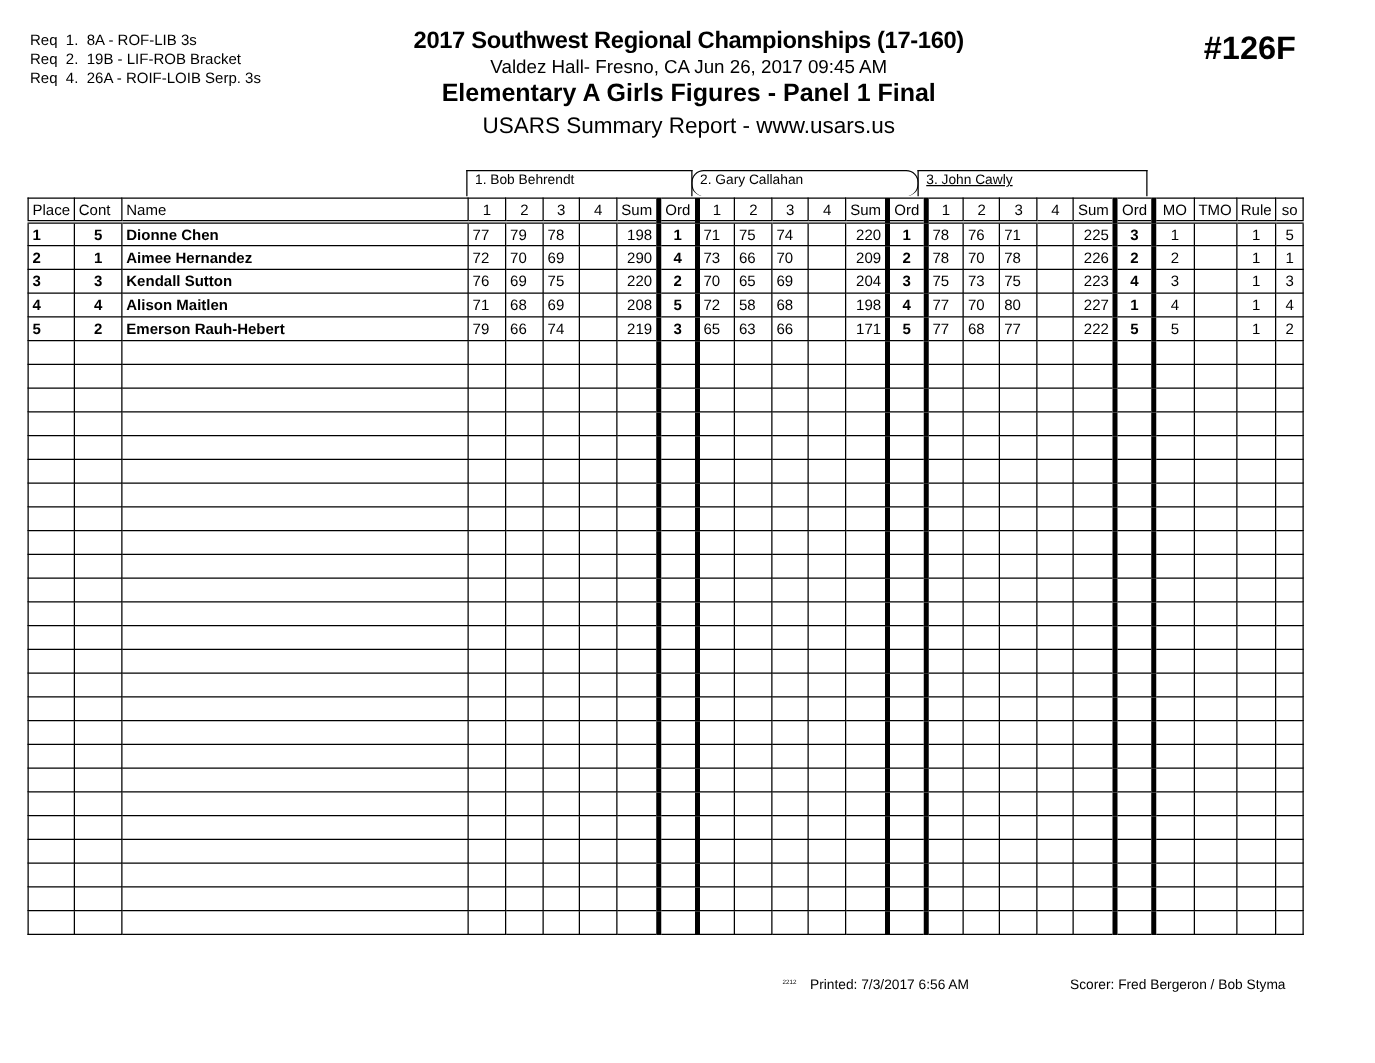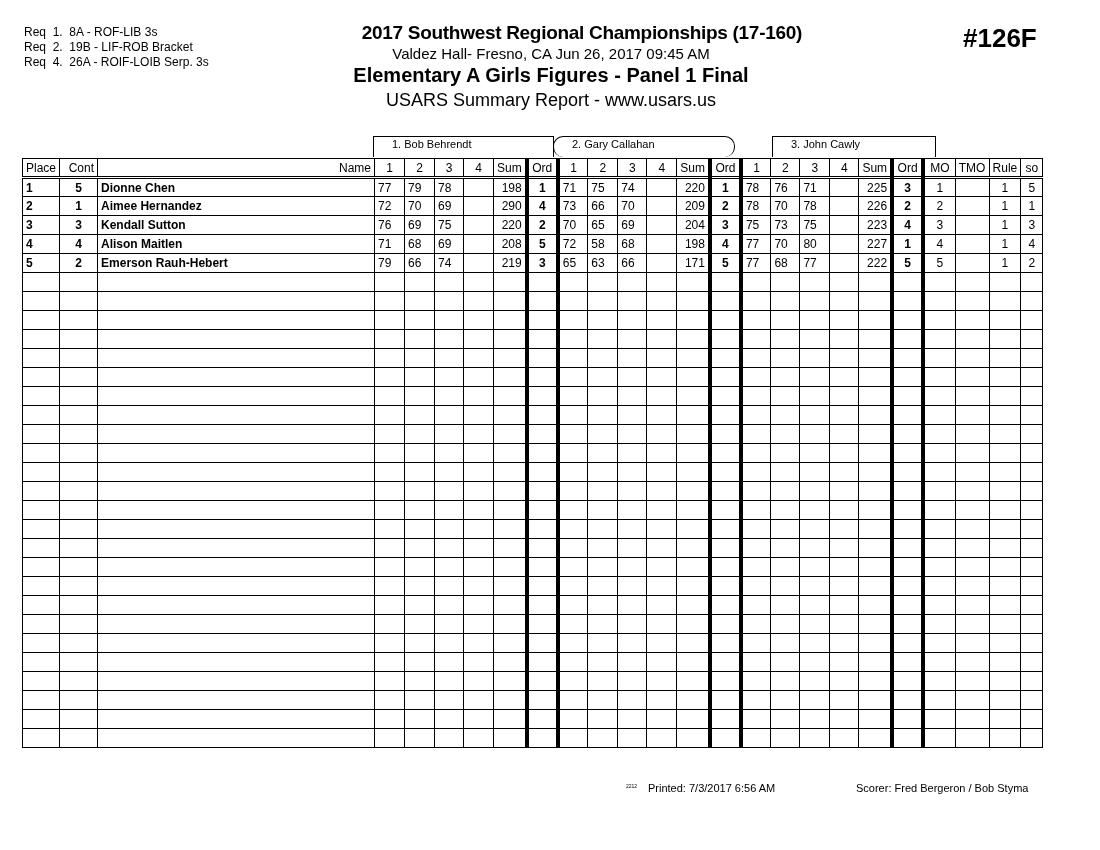--- a/index.html
+++ b/index.html
@@ -1,34 +1,34 @@
 <!DOCTYPE html>
 <html><head>
 <meta charset="utf-8">
 <style>
   html, body { margin: 0; padding: 0; background: #ffffff; }
   body { width: 1100px; height: 850px; position: relative; overflow: hidden;
          font-family: "Liberation Sans", sans-serif; color: #000; }
   .reqs { position: absolute; left: 24px; top: 25px; font-size: 12px; line-height: 15px; }
   .reqs div { white-space: pre; }
   .hdr { position: absolute; left: 300px; width: 502px; text-align: center; }
-  .t1 { top: 22px; font-size: 19px; font-weight: bold; letter-spacing: -0.3px; text-align: right; }
+  .t1 { top: 22px; font-size: 19px; font-weight: bold; letter-spacing: -0.3px; }
   .t2 { top: 45px; font-size: 15px; }
   .t3 { top: 64px; font-size: 20px; font-weight: bold; }
   .t4 { top: 90px; font-size: 18px; }
   .evno { position: absolute; left: 963px; top: 23px; font-size: 26px; font-weight: bold; }
 
   .judge-box { position: absolute; top: 136px; height: 21px; border: 1px solid #000; border-bottom: none;
-               font-size: 11px; line-height: 14px; padding-left: 18px; box-sizing: border-box; }
+               font-size: 11px; line-height: 14px; padding-left: 6px; box-sizing: border-box; }
 
   table.grid { position: absolute; left: 22px; top: 158px; border-collapse: collapse; table-layout: fixed; }
   table.grid td, table.grid th { border: 1px solid #000; height: 19px; padding: 0 3px; font-size: 12px;
        box-sizing: border-box; white-space: nowrap; overflow: hidden; }
   table.grid th { font-weight: normal; text-align: center; border-bottom: 3px double #000; }
-  table.grid th.l { text-align: right; }
+  table.grid th.l { text-align: left; }
   table.grid td { text-align: left; }
   table.grid td.c { text-align: center; }
   table.grid td.r { text-align: right; }
   table.grid td.b { font-weight: bold; }
   table.grid .thick-l { border-left: 4px solid #000; }
   table.grid .thick-r { border-right: 4px solid #000; }
 
   .footer { position: absolute; top: 782px; font-size: 11px; }
   .tiny { position: absolute; left: 626px; top: 783px; font-size: 5px; }
 </style>
@@ -42,21 +42,21 @@
 </div>
 
 <div class="hdr t1">2017 Southwest Regional Championships (17-160)</div>
 <div class="hdr t2">Valdez Hall- Fresno, CA  Jun 26, 2017  09:45 AM</div>
 <div class="hdr t3">Elementary A Girls Figures - Panel 1 Final</div>
 <div class="hdr t4">USARS Summary Report - www.usars.us</div>
 <div class="evno">#126F</div>
 
 <div class="judge-box" style="left:373px;width:181px;">1.  Bob Behrendt</div>
 <div class="judge-box" style="left:553px;width:182px;border-radius:10px;">2.  Gary Callahan</div>
-<div class="judge-box" style="left:772px;width:164px;">3.  John Cawly</div>
+<div class="judge-box" style="left:734px;width:184px;text-decoration:underline;">3.  John Cawly</div>
 
 <table class="grid">
   <colgroup>
     <col style="width:36px">
       <col style="width:38px">
       <col style="width:277px">
     <col style="width:30px">
       <col style="width:30px">
       <col style="width:29px">
       <col style="width:30px">

